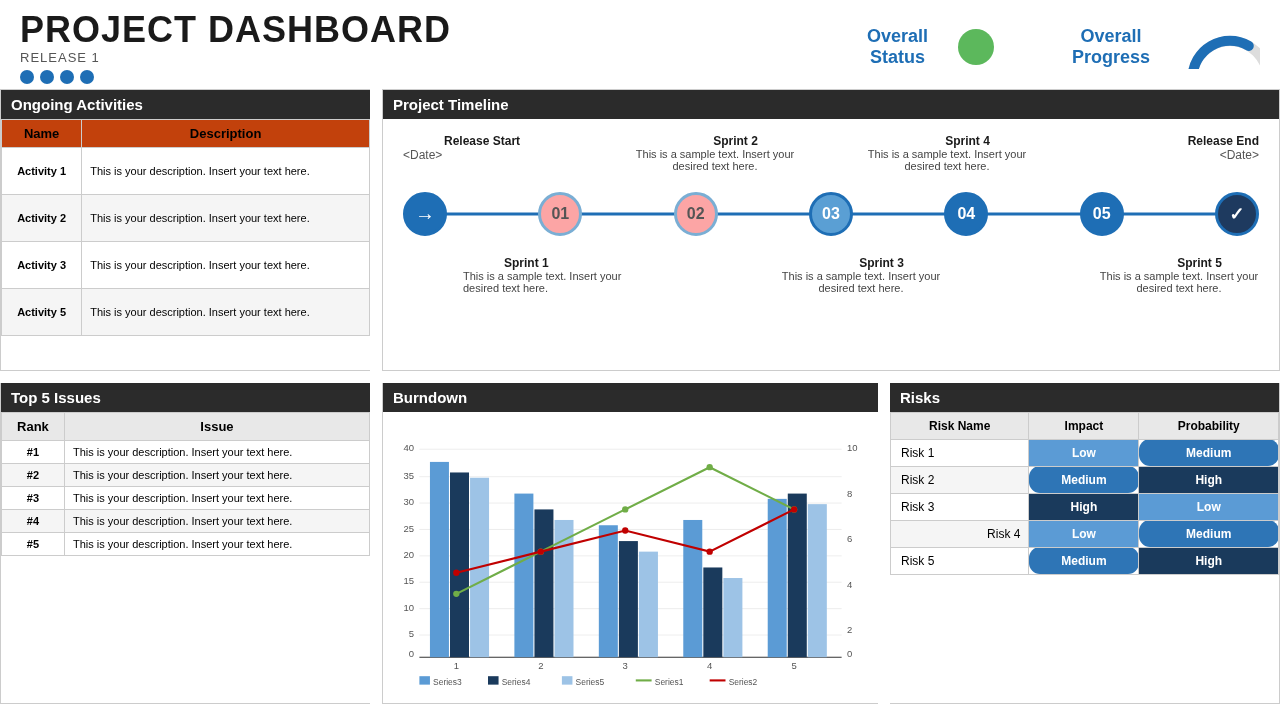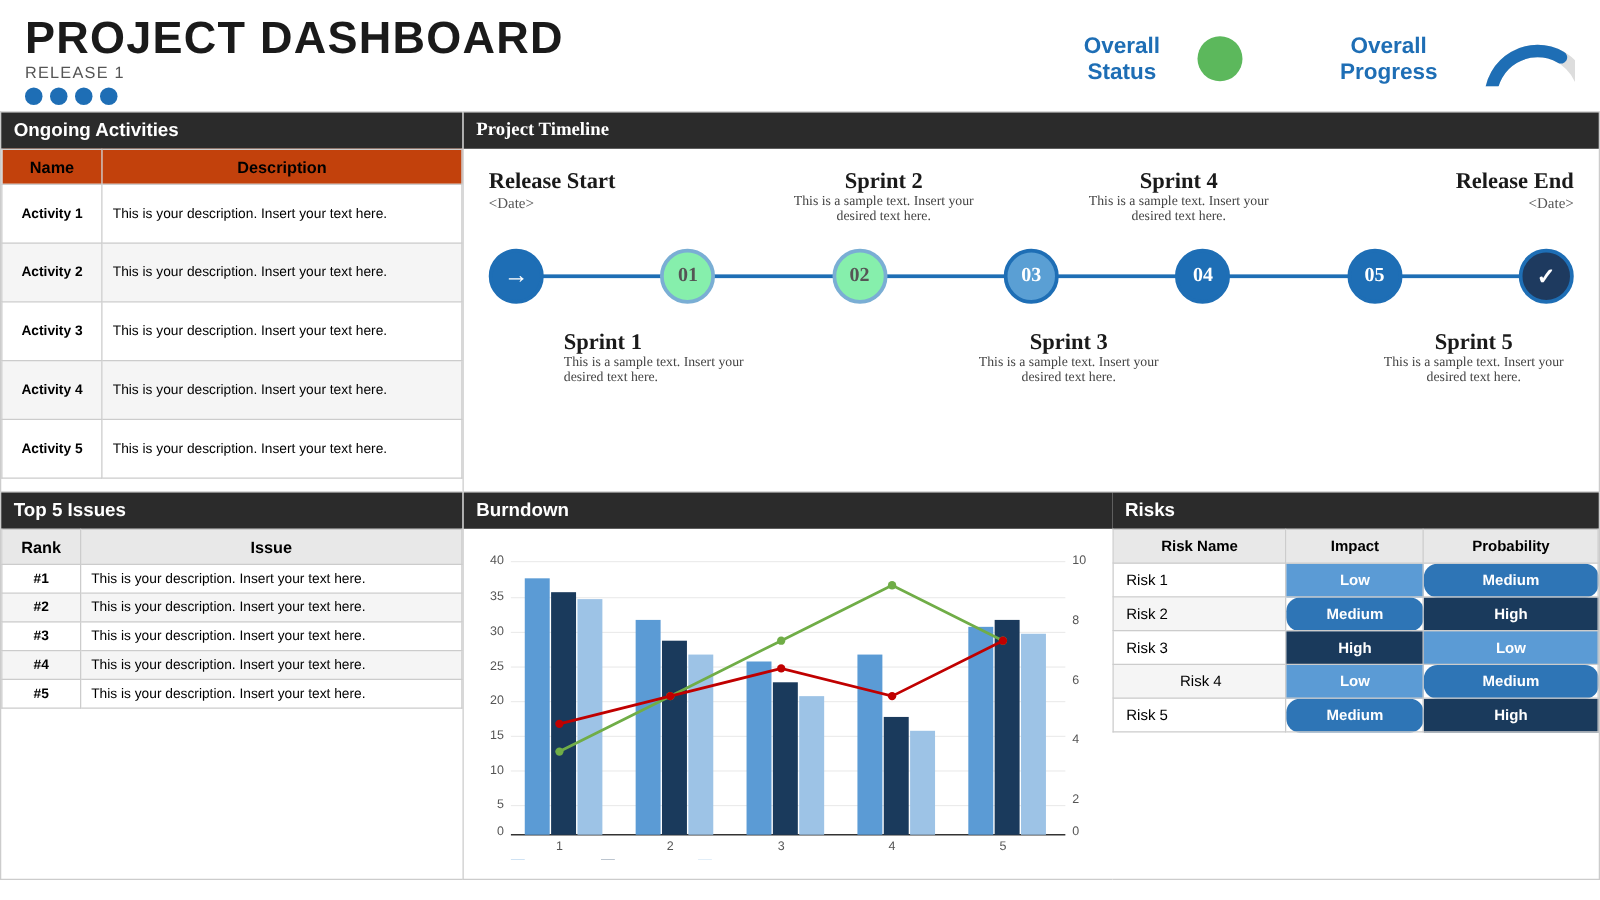--- a/index.html
+++ b/index.html
@@ -40,21 +40,21 @@
     }
     .progress-gauge {
       width: 80px; height: 45px; position: relative; overflow: hidden;
     }
 
     
     .main-grid {
       display: grid;
       grid-template-columns: 370px 1fr 390px;
       grid-template-rows: auto auto;
-      gap: 0;
+      gap: 12px;
       height: calc(720px - 105px);
     }
 
     
     .section-header {
       background: #2b2b2b;
       color: #fff;
       font-size: 15px;
       font-weight: 700;
       padding: 6px 10px;
@@ -83,34 +83,33 @@
       vertical-align: top;
     }
     .activities-table tr:nth-child(even) td { background: #f5f5f5; }
     .act-name { font-weight: 600; font-size: 12px; text-align: center; }
 
     
     .project-timeline {
       grid-column: 2 / 4;
       grid-row: 1;
       border: 1px solid #ccc;
-      font-family: Liberation Serif, serif;
     }
     .timeline-content {
       padding: 15px 20px;
       position: relative;
       height: calc(100% - 34px);
     }
     .timeline-labels-top {
       display: flex;
       justify-content: space-between;
       margin-bottom: 0px;
     }
     .timeline-label { font-size: 12px; width: 160px; }
-    .timeline-label-title { font-weight: 700; font-size: 18px; color: #1a1a1a; }
+    .timeline-label-title { font-weight: 700; font-size: 12px; color: #1a1a1a; margin-left: 41px; }
     .timeline-label-subtitle { font-size: 11px; color: #444; }
     .timeline-label-date { font-size: 12px; color: #555; }
 
     .timeline-track {
       display: flex;
       align-items: center;
       margin: 20px 0;
       position: relative;
     }
     .timeline-line {
@@ -136,21 +135,21 @@
       flex-direction: column;
       align-items: center;
     }
     .node-circle {
       width: 44px; height: 44px; border-radius: 50%;
       display: flex; align-items: center; justify-content: center;
       font-size: 16px; font-weight: 700; color: #fff;
       border: 3px solid #1e6eb5;
     }
     .node-arrow { background: #1e6eb5; font-size: 20px; }
-    .node-light { background: #86efac; color: #555; border-color: #7aaed4; }
+    .node-light { background: #fca5a5; color: #555; border-color: #7aaed4; }
     .node-medium { background: #5a9fd4; }
     .node-dark { background: #1e6eb5; }
     .node-check { background: #1e3a5f; font-size: 18px; }
 
     .timeline-labels-bottom {
       display: flex;
       justify-content: space-between;
       margin-top: 0;
     }
 
@@ -267,24 +266,20 @@
   </tr>
           <tr>
     <td class="act-name">Activity 2</td>
     <td>This is your description. Insert your text here.</td>
   </tr>
           <tr>
     <td class="act-name">Activity 3</td>
     <td>This is your description. Insert your text here.</td>
   </tr>
           <tr>
-    <td class="act-name">Activity 4</td>
-    <td>This is your description. Insert your text here.</td>
-  </tr>
-          <tr>
     <td class="act-name">Activity 5</td>
     <td>This is your description. Insert your text here.</td>
   </tr>
         </tbody>
     </table>
   </div>
 
   <div class="project-timeline">
     <div class="section-header">Project Timeline</div>
     <div class="timeline-content">
@@ -491,21 +486,21 @@
     <td style="background:#f5f5f5; text-align:left; padding-left:10px;">Risk 2</td>
     <td class="risk-medium">Medium</td>
     <td class="risk-high">High</td>
   </tr>
           <tr>
     <td style=" text-align:left; padding-left:10px;">Risk 3</td>
     <td class="risk-high">High</td>
     <td class="risk-low">Low</td>
   </tr>
           <tr>
-    <td style="background:#f5f5f5; text-align:center; padding-left:10px;">Risk 4</td>
+    <td style="background:#f5f5f5; text-align:right; padding-left:10px;">Risk 4</td>
     <td class="risk-low">Low</td>
     <td class="risk-medium">Medium</td>
   </tr>
           <tr>
     <td style=" text-align:left; padding-left:10px;">Risk 5</td>
     <td class="risk-medium">Medium</td>
     <td class="risk-high">High</td>
   </tr>
         </tbody>
     </table>

